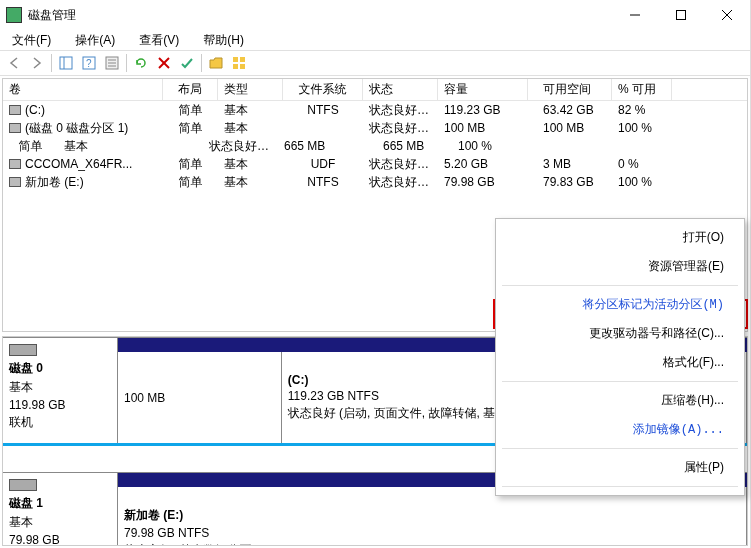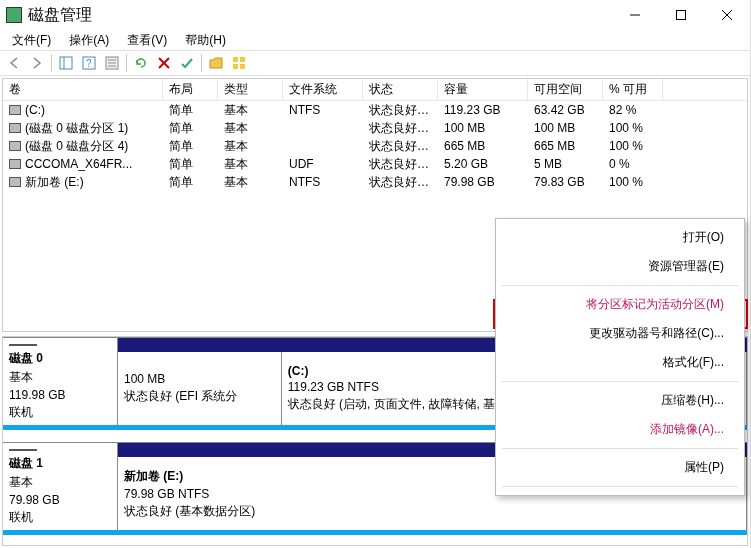--- a/index.html
+++ b/index.html
@@ -1,65 +1,65 @@
 <!DOCTYPE html>
 <html><head>
 <meta charset="utf-8">
 <style>
   * { margin: 0; padding: 0; box-sizing: border-box; }
   body { font-family: "Microsoft YaHei", "Segoe UI", sans-serif; font-size: 12px; background: #fff; color: #000; overflow: hidden; }
   .window { width: 751px; height: 548px; display: flex; flex-direction: column; border-right: 1px solid #ddd; }
   
   .titlebar { height: 30px; display: flex; align-items: center; padding-left: 6px; }
   .titlebar .app-icon { width: 16px; height: 16px; background: #4a6; border: 1px solid #333; margin-right: 6px; display: inline-block; }
-  .titlebar .title { flex: 1; font-size: 16px; }
+  .titlebar .title { flex: 1; font-size: 12px; }
   .titlebar .win-btn { width: 46px; height: 30px; display: flex; align-items: center; justify-content: center; font-size: 13px; cursor: default; }
   
-  .menubar { height: 20px; display: flex; padding-left: 4px; align-items: center; gap: 2px; }
+  .menubar { height: 20px; display: flex; padding-left: 4px; align-items: center; gap: 8px; }
   .menubar .menu-item { padding: 1px 8px; cursor: default; }
   
   .toolbar { height: 26px; display: flex; align-items: center; padding: 0 3px; gap: 1px; border-top: 1px solid #e0e0e0; border-bottom: 1px solid #e0e0e0; }
   .toolbar .tb { width: 22px; height: 22px; display: flex; align-items: center; justify-content: center; cursor: default; }
   .toolbar .sep { width: 1px; height: 18px; background: #ccc; margin: 0 2px; }
   
   .content { flex: 1; display: flex; flex-direction: column; overflow: hidden; }
   
   .volume-pane { flex: 1; border: 1px solid #ccc; margin: 2px; overflow: hidden; display: flex; flex-direction: column; min-height: 0; }
   .vol-header { display: flex; background: #fff; border-bottom: 1px solid #e5e5e5; height: 22px; }
   .vol-header div, .vol-row div.cell { padding: 2px 6px; white-space: nowrap; overflow: hidden; text-overflow: ellipsis; }
   .vol-header div { border-right: 1px solid #e5e5e5; }
   .vol-rows { flex: 1; overflow-y: auto; background: #fff; }
   .vol-row { display: flex; height: 18px; align-items: center; }
   .vol-row .vol-icon { width: 12px; height: 10px; background: #bbb; border: 1px solid #555; margin-right: 4px; display: inline-block; }
   
   .c0 { width: 160px; display: flex; align-items: center; }
-  .c1 { width: 55px; }
+  .c1 { width: 55px; text-align: center; }
   .c2 { width: 65px; }
-  .c3 { width: 80px; }
+  .c3 { width: 80px; text-align: center; }
   .c4 { width: 75px; }
   .c5 { width: 90px; }
-  .c6 { width: 75px; }
+  .c6 { width: 75px; margin-left: 9px; }
   .c7 { width: 60px; }
   
   .disk-pane { height: 210px; border: 1px solid #ccc; margin: 2px; overflow-y: auto; background: #fff; }
   .disk-pane::-webkit-scrollbar { width: 16px; }
   .disk-pane::-webkit-scrollbar-track { background: #f0f0f0; }
   .disk-pane::-webkit-scrollbar-thumb { background: #c0c0c0; border: 1px solid #ddd; }
-  .disk-row { display: flex; border-top: 1px solid #888; border-bottom: 5px solid #0ea5e9; margin-bottom: 12px; height: 93px; }
+  .disk-row { display: flex; border-top: 1px solid #888; border-bottom: 3px solid #0ea5e9; margin-bottom: 26px; height: 109px; }
   .disk-meta { width: 115px; border-right: 1px solid #888; padding: 6px; display: flex; flex-direction: column; gap: 2px; }
   .disk-meta .meta-icon { width: 28px; height: 12px; background: #aaa; border: 1px solid #555; margin-bottom: 2px; }
   .disk-parts { flex: 1; display: flex; flex-direction: column; }
   .disk-band { height: 14px; background: #1a1a7a; }
   .disk-cells { flex: 1; display: flex; }
   .disk-cell { border-right: 1px solid #888; padding: 6px; display: flex; flex-direction: column; justify-content: center; gap: 2px; overflow: hidden; white-space: nowrap; }
   .disk-cell .pname { font-weight: bold; }
   
   .ctx-menu { position: absolute; left: 495px; top: 218px; width: 250px; background: #fff; border: 1px solid #bdbdbd; box-shadow: 3px 3px 6px rgba(0,0,0,0.25); padding: 4px; z-index: 100; font-size: 12px; }
   .ctx-item { padding: 6px 16px; cursor: default; white-space: nowrap; text-align: right; }
-  .ctx-item.disabled { color: #be185d; }
+  .ctx-item.disabled { color: #1d4ed8; font-family: Liberation Mono, monospace; }
   .ctx-sep { height: 1px; background: #e0e0e0; margin: 4px 2px; }
   .ctx-highlight { position: absolute; border: 2px solid #d00; pointer-events: none; left: 493px; top: 299px; width: 255px; height: 30px; }
   
   svg { display: block; }
 </style>
 </head>
 <body>
 
 <div class="window">
 
@@ -185,37 +185,36 @@
             <div class="cell c0"><span class="vol-icon"></span>(磁盘 0 磁盘分区 1)</div>
             <div class="cell c1">简单</div>
             <div class="cell c2">基本</div>
             <div class="cell c3"></div>
             <div class="cell c4">状态良好 (...</div>
             <div class="cell c5">100 MB</div>
             <div class="cell c6">100 MB</div>
             <div class="cell c7">100 %</div>
           </div>
           <div class="vol-row">
-            <div class="cell c0"><span class="vol-icon"></span>(磁盘 0 磁盘分区 4)</div>
             <div class="cell c1">简单</div>
             <div class="cell c2">基本</div>
             <div class="cell c3"></div>
             <div class="cell c4">状态良好 (...</div>
             <div class="cell c5">665 MB</div>
             <div class="cell c6">665 MB</div>
             <div class="cell c7">100 %</div>
           </div>
           <div class="vol-row">
             <div class="cell c0"><span class="vol-icon"></span>CCCOMA_X64FR...</div>
             <div class="cell c1">简单</div>
             <div class="cell c2">基本</div>
             <div class="cell c3">UDF</div>
             <div class="cell c4">状态良好 (...</div>
             <div class="cell c5">5.20 GB</div>
-            <div class="cell c6">5 MB</div>
+            <div class="cell c6">3 MB</div>
             <div class="cell c7">0 %</div>
           </div>
           <div class="vol-row">
             <div class="cell c0"><span class="vol-icon"></span>新加卷 (E:)</div>
             <div class="cell c1">简单</div>
             <div class="cell c2">基本</div>
             <div class="cell c3">NTFS</div>
             <div class="cell c4">状态良好 (...</div>
             <div class="cell c5">79.98 GB</div>
             <div class="cell c6">79.83 GB</div>
@@ -231,21 +230,20 @@
             <div><b>磁盘 0</b></div>
             <div>基本</div>
             <div>119.98 GB</div>
             <div>联机</div>
           </div>
           <div class="disk-parts">
             <div class="disk-band"></div>
             <div class="disk-cells">
               <div class="disk-cell" style="flex:1">
                 <div>100 MB</div>
-                <div>状态良好 (EFI 系统分</div>
               </div>
               <div class="disk-cell" style="flex:3">
                 <div class="pname">(C:)</div>
                 <div>119.23 GB NTFS</div>
                 <div>状态良好 (启动, 页面文件, 故障转储, 基本数</div>
               </div>
             </div>
           </div>
         </div>
         <div class="disk-row">

